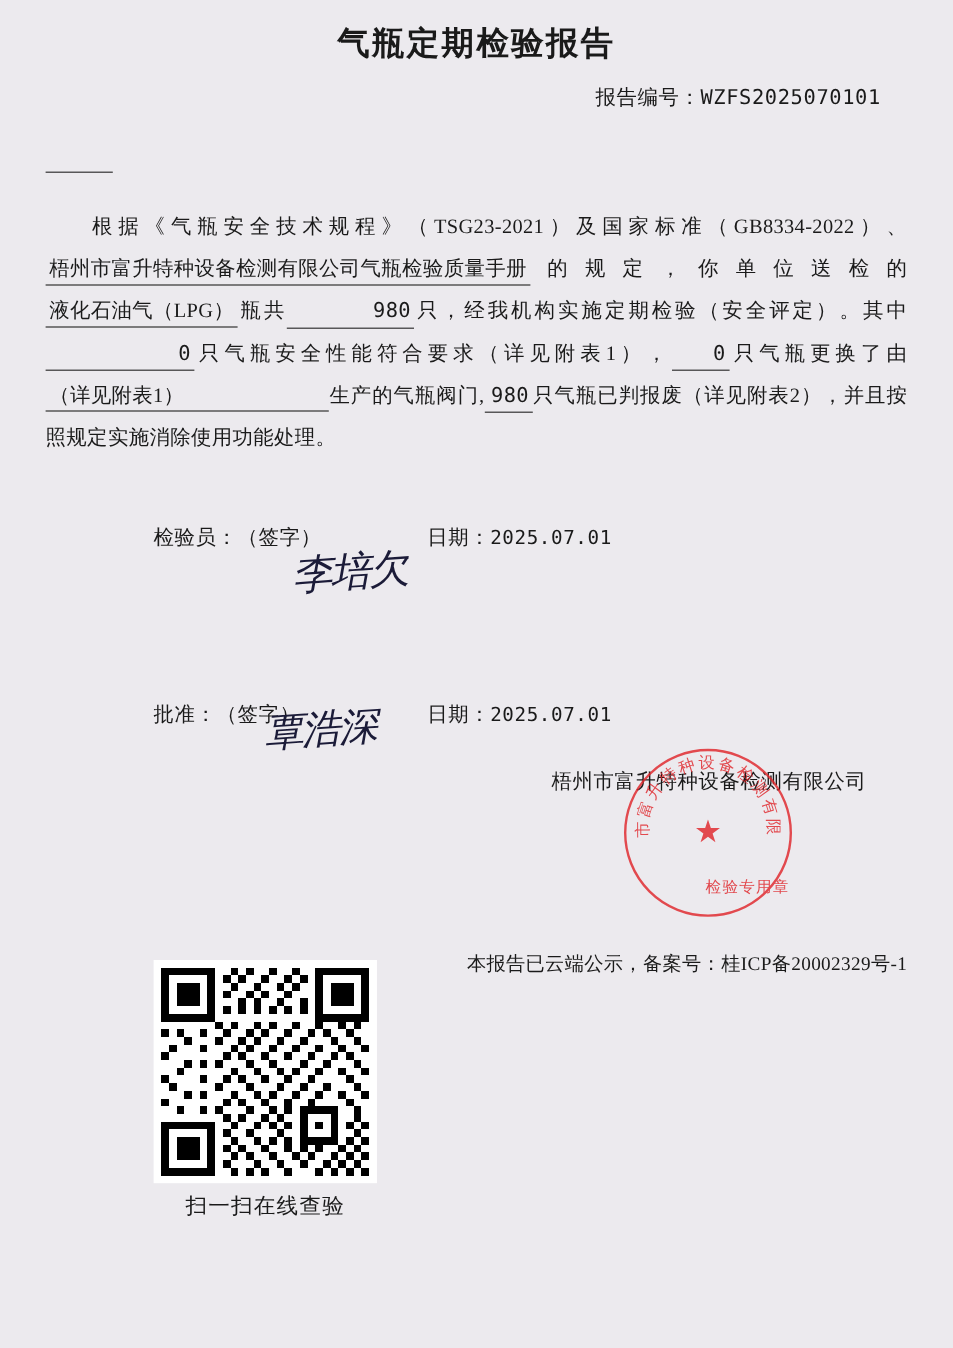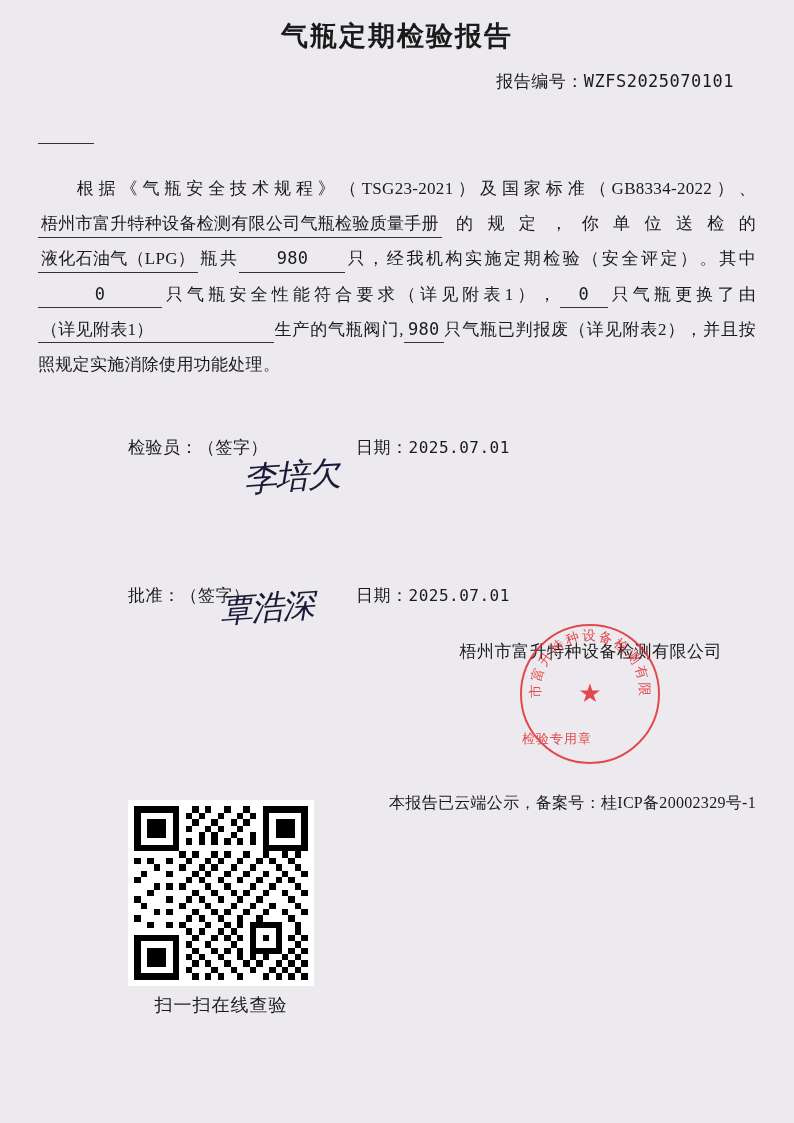--- a/index.html
+++ b/index.html
@@ -60,21 +60,21 @@
     letter-spacing: 0.3px;
     text-align: justify;
   }
   .body-text .indent {
     display: inline-block;
     width: 34px;
   }
   .fill {
     border-bottom: 1px solid #333;
     display: inline-block;
-    text-align: center;
+    text-align: right;
     padding: 0 3px;
     line-height: 1.5;
   }
   .fill.w-manual { min-width: 300px; }
   .fill.w-medium { min-width: 130px; }
   .fill.w-count  { min-width: 100px; }
   .fill.w-zero   { min-width: 118px; }
   .fill.w-zero2  { min-width: 42px; }
   .fill.w-valve  { min-width: 230px; text-align: left; }
   .fill.w-num    { min-width: 34px; }
@@ -148,23 +148,23 @@
     left: 50%;
     top: 50%;
     transform: translate(-50%, -50%);
     font-size: 26px;
     line-height: 1;
     color: #e0262b;
   }
   .seal .bottom-text {
     position: absolute;
     bottom: 14px;
-    left: 0;
+    left: 16px;
     right: 0;
-    text-align: left;
+    text-align: right;
     font-size: 13px;
     letter-spacing: 1px;
     font-family: "DejaVu Sans", sans-serif;
     margin-top: 45px;
   }
   .seal .arc {
     position: absolute;
     left: 0; top: 0;
     width: 136px; height: 136px;
   }

